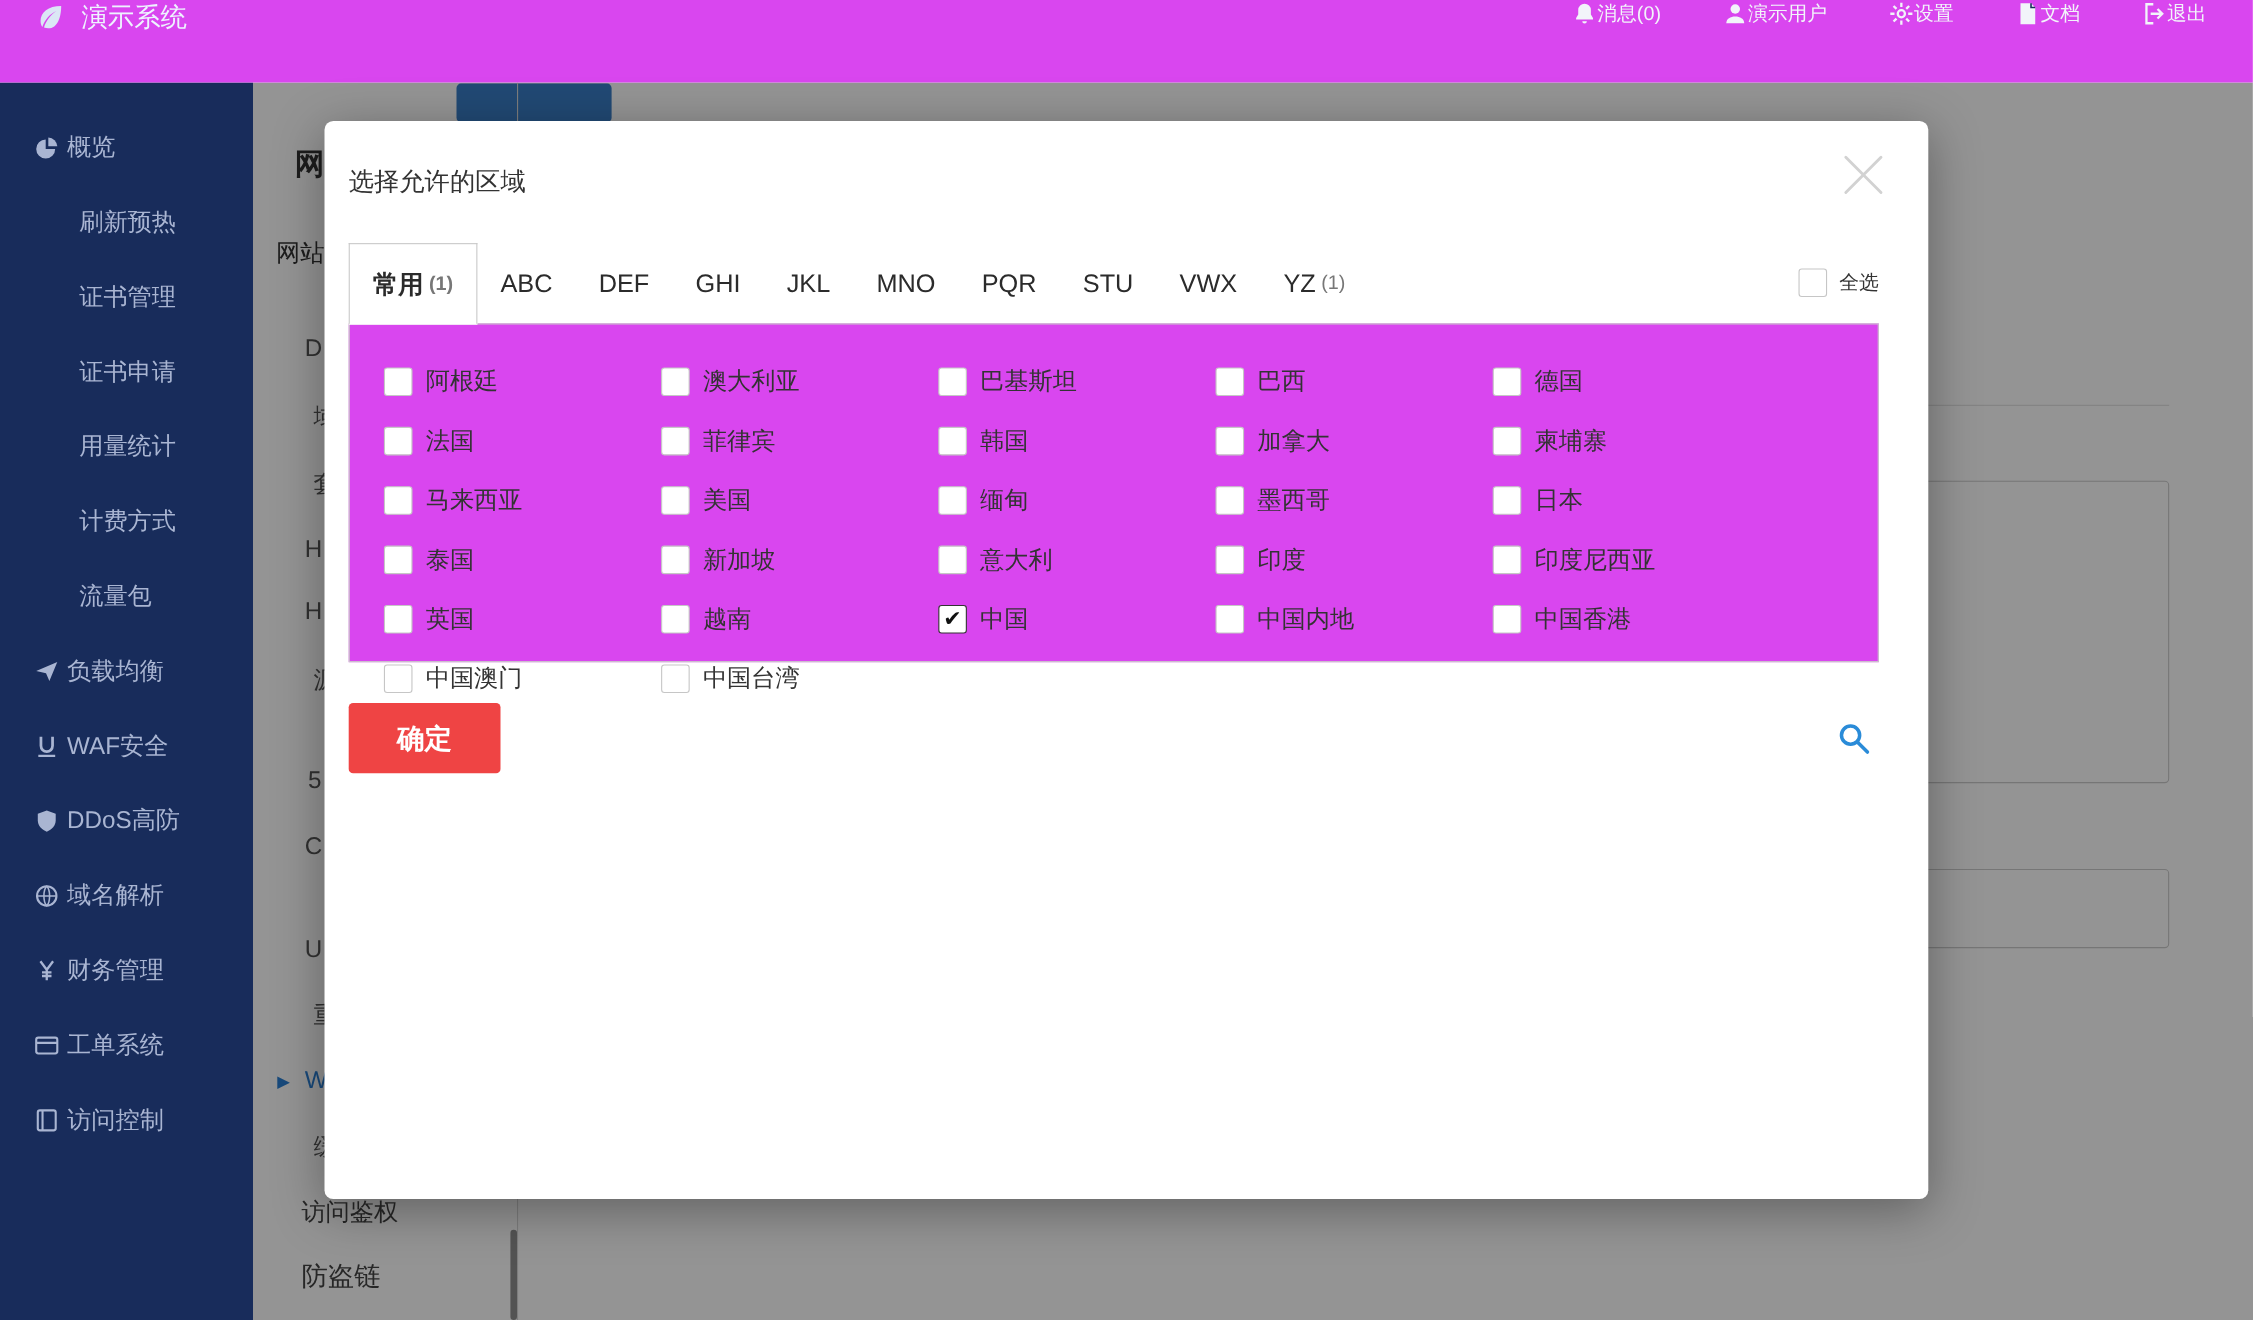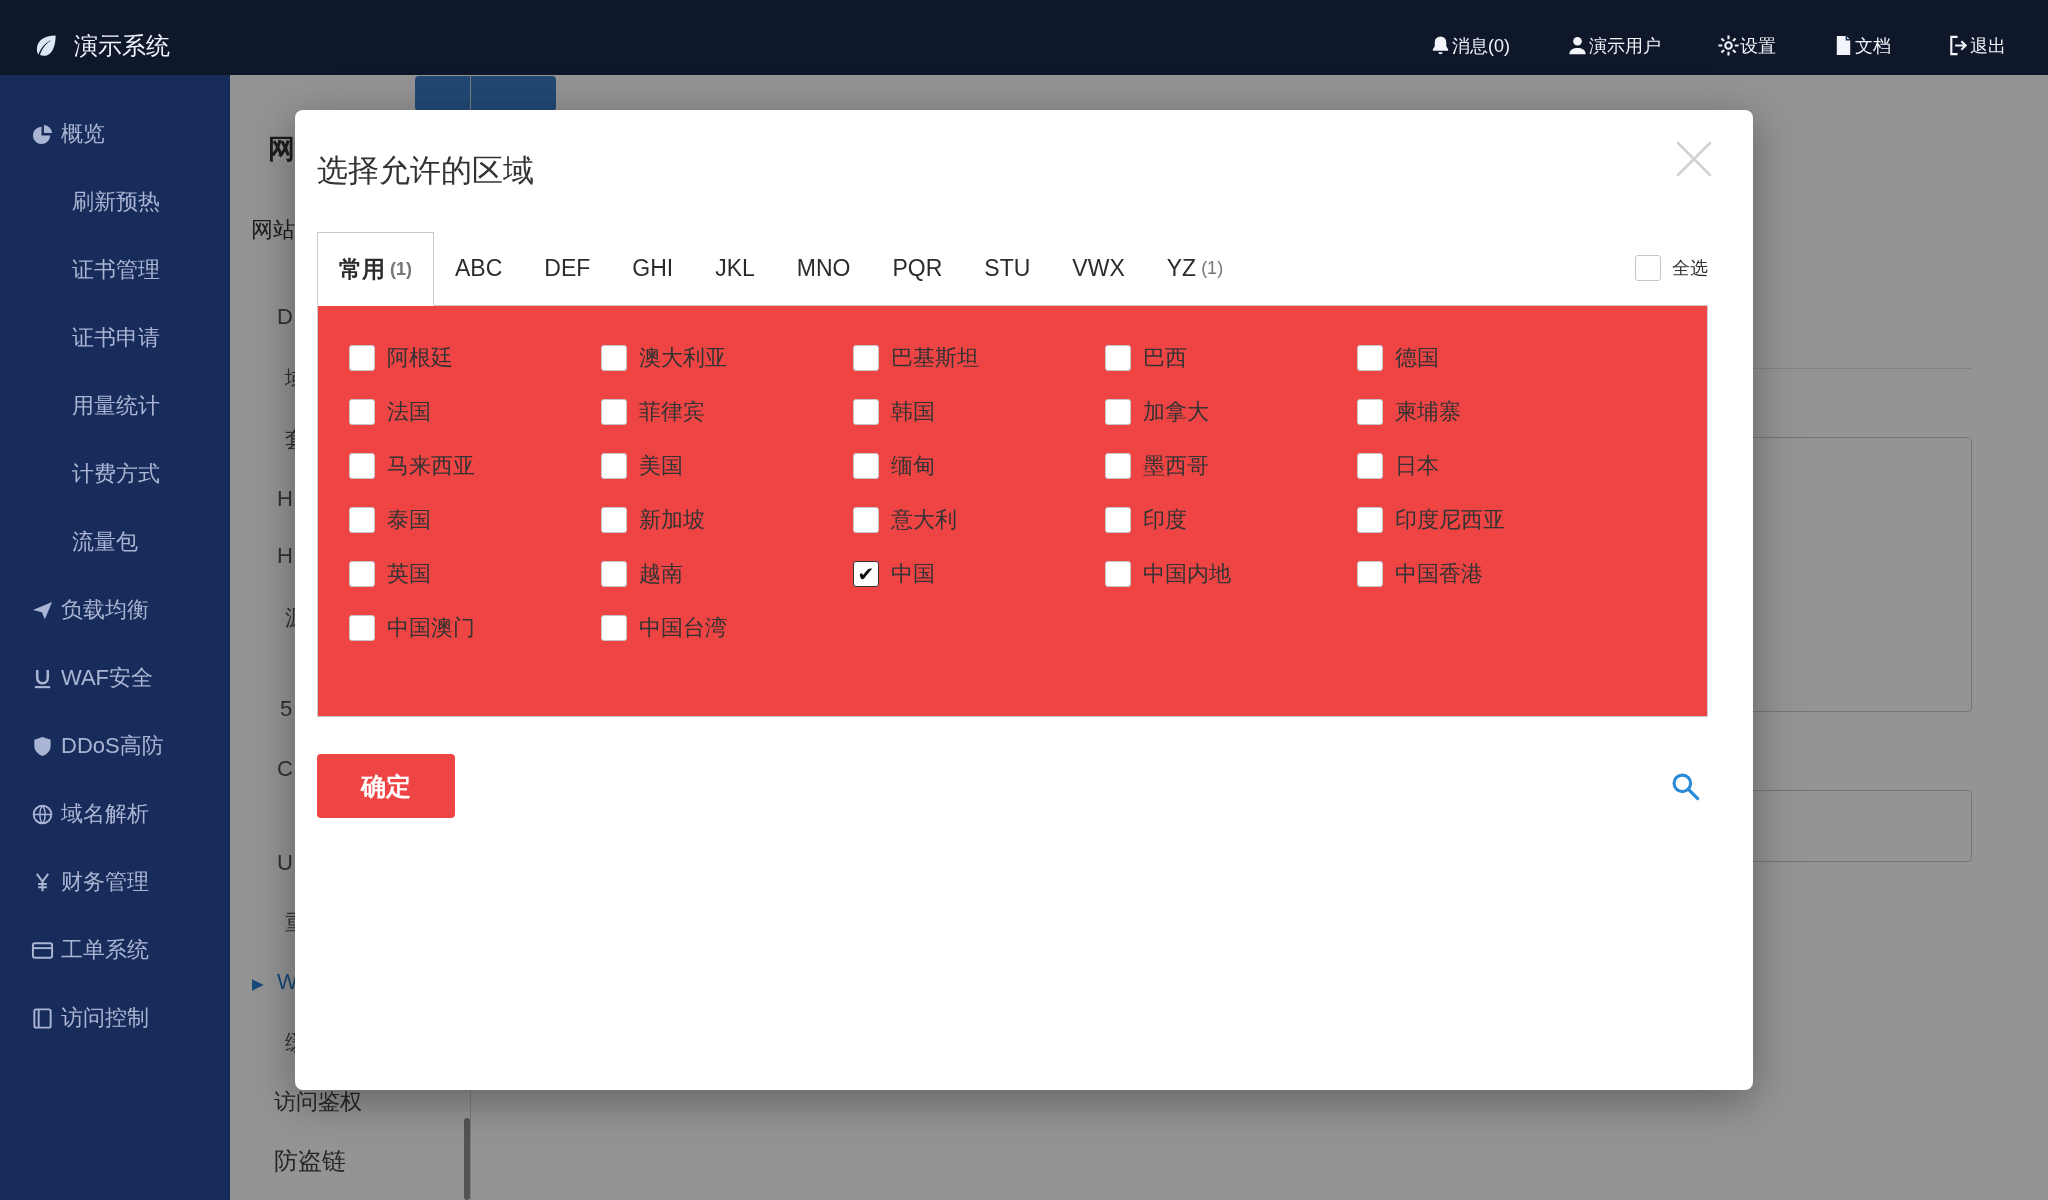--- a/index.html
+++ b/index.html
@@ -2,22 +2,22 @@
 <html><head>
 <meta charset="utf-8">
 <style>
   * { margin:0; padding:0; box-sizing:border-box; }
   html,body { width:2048px; height:1200px; overflow:hidden; background:#fff;
               font-family:"Liberation Sans","DejaVu Sans",sans-serif; }
   svg { display:block; }
 
   
   .navbar { position:absolute; top:0; left:0; width:2048px; height:75px;
-            background:#0f172a; display:flex; align-items:center;
-            justify-content:space-between; padding:16px 42px 0 30px; z-index:50; }
+            background:#d946ef; display:flex; align-items:flex-start;
+            justify-content:space-between; padding:0 42px 0 30px; z-index:50; }
   .brand { display:flex; align-items:center; gap:14px; color:#eef3ff; font-size:24px; font-weight:500; }
   .brand .icon svg { width:30px; height:30px; color:#dbe7f5; }
   .nav-right { display:flex; align-items:center; gap:56px; }
   .nav-item { display:flex; align-items:center; color:#f2f4fa; font-size:18px; cursor:pointer; }
   .nav-item .icon svg { width:23px; height:23px; }
 
   
   .sidebar { position:absolute; top:75px; left:0; width:230px; bottom:0;
              background:#182c5b; z-index:40; padding-top:25px; }
   .side-item { height:68px; display:flex; align-items:center; padding-left:31px;
@@ -38,37 +38,37 @@
   .bg-hr { position:absolute; left:300px; top:293px; width:1442px; border-top:1px solid #e2e2e2; }
   .bg-box-a { position:absolute; left:300px; top:362px; width:1442px; height:275px;
               border:1px solid #cccccc; border-radius:4px; }
   .bg-box-b { position:absolute; left:300px; top:715px; width:1442px; height:72px;
               border:1px solid #cccccc; border-radius:4px; }
   .backdrop { position:absolute; inset:0; background:rgba(0,0,0,0.42); z-index:5; }
 
   
   .modal { position:absolute; left:295px; top:110px; width:1458px; height:980px;
            background:#fff; border-radius:8px; box-shadow:0 10px 45px rgba(0,0,0,0.35); z-index:60; }
-  .modal-title { margin:40px 17px 0 22px; font-size:31px; color:#333; font-weight:500; }
+  .modal-title { margin:40px 17px 0 22px; font-size:23px; color:#333; font-weight:500; }
   .modal-close { position:absolute; top:26px; right:36px; width:46px; height:46px; cursor:pointer; }
   .modal-close svg { width:46px; height:46px; }
 
   .tabs-row { display:flex; margin:39px 45px 0 22px; height:74px; position:relative;gap:24px; }
   .tab { align-self:flex-end; height:73px; display:flex; align-items:center;
          padding:0 21px; font-size:23px; color:#2b2b2b; cursor:pointer; white-space:nowrap; }
   .tab .count { font-size:18px; color:#777; margin-left:5px; }
   .tab.active { background:#fff; border:1px solid #c9c9c9; border-bottom:1px solid #fff;
                 height:74px; margin-bottom:-1px; font-weight:bold; position:relative; z-index:2; }
   .select-all { margin-left:auto; align-self:center; display:flex; align-items:center;
                 gap:11px; font-size:18px; color:#333; cursor:pointer; }
 
-  .region-box { margin:0 45px 0 22px; border:1px solid #c9c9c9; height:412px;
+  .region-box { margin:0 45px 0 22px; border:1px solid #c9c9c9; height:308px;
                 padding:25px 0 0 31px; position:relative; z-index:1;
                 display:grid; grid-template-columns:252px 252px 252px 252px 1fr;
-                grid-auto-rows:54px; align-content:start; background:#ef4444; }
+                grid-auto-rows:54px; align-content:start; background:#d946ef; }
   .region-item { display:flex; align-items:center; gap:12px; font-size:22px; color:#333; cursor:pointer; }
   .checkbox { width:26px; height:26px; flex:0 0 auto; border:1px solid #c6c6c6; border-radius:3px;
               background:#fff; display:flex; align-items:center; justify-content:center;
               font-size:20px; line-height:1; color:#111; cursor:pointer; }
   .checkbox.checked { border-color:#333; font-weight:bold; }
 
   .modal-footer { display:flex; align-items:center; justify-content:space-between;
                   margin:37px 52px 0 22px; }
   .btn-primary { width:138px; height:64px; background:#ef4444; color:#fff; font-size:25px;
                  font-weight:bold; border:none; border-radius:4px; cursor:pointer;

